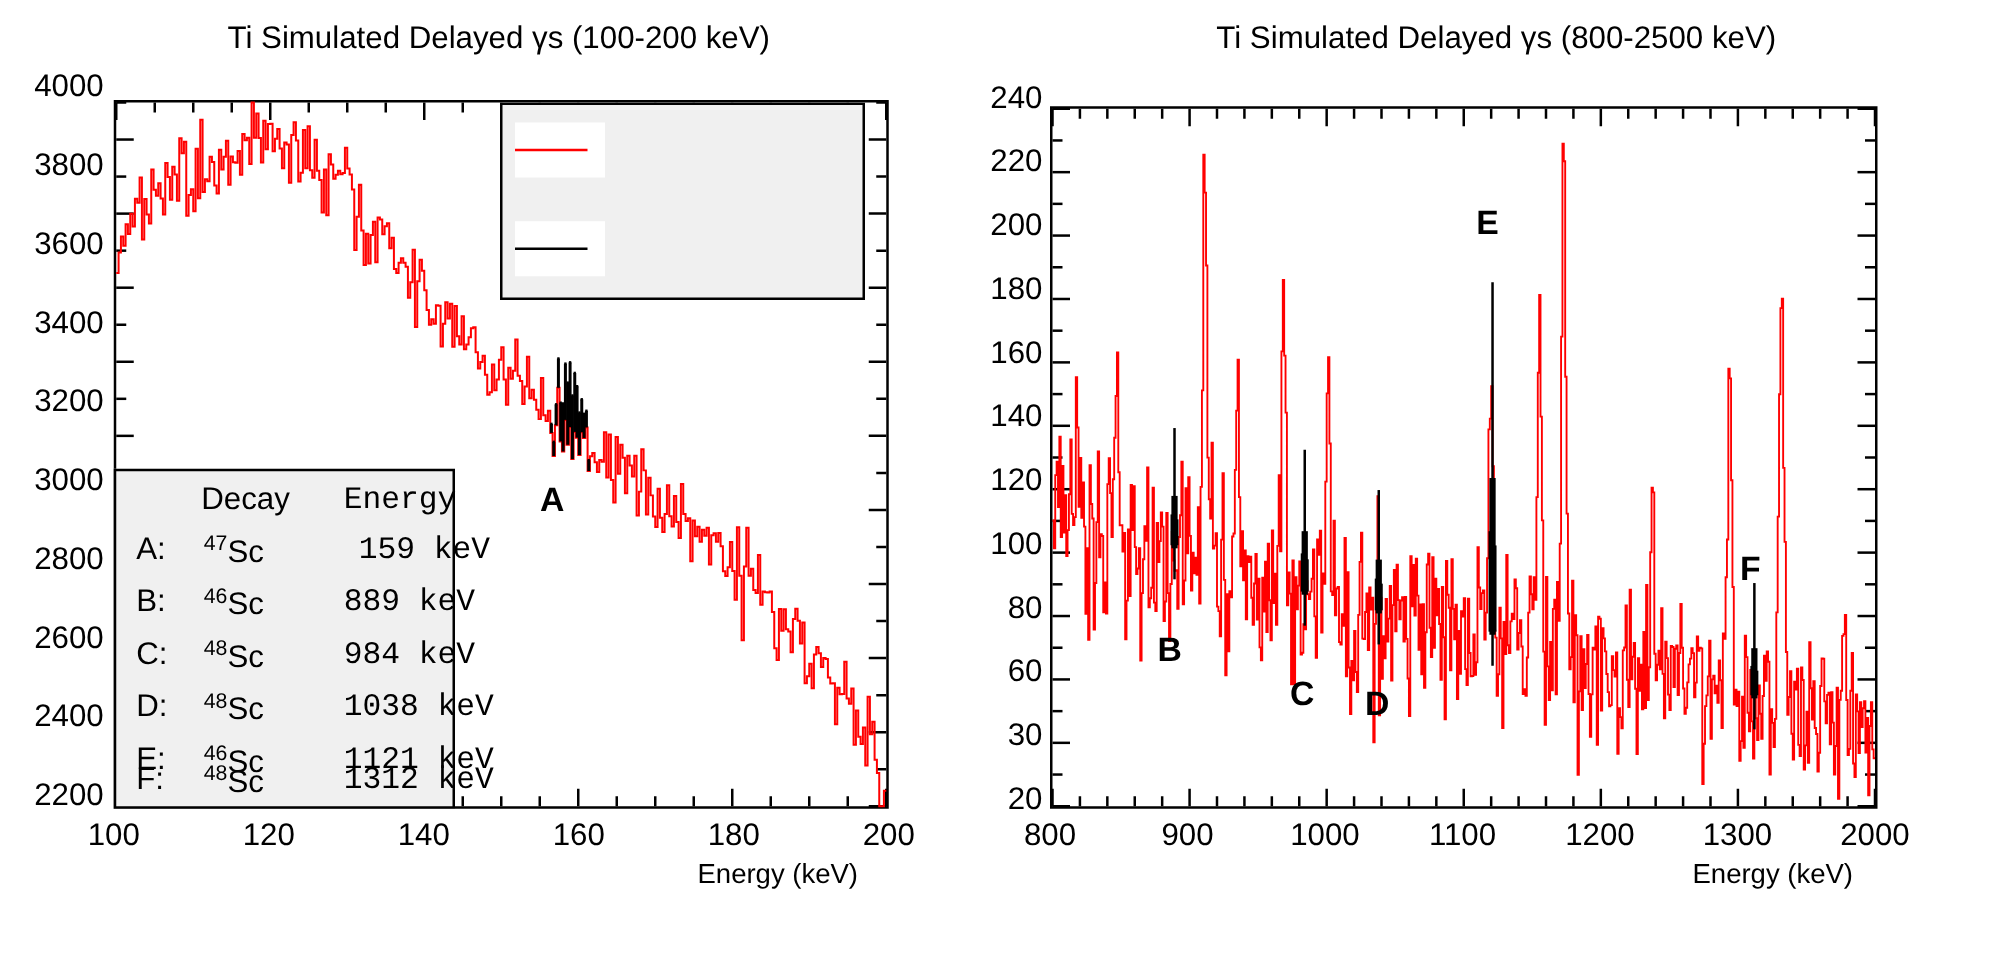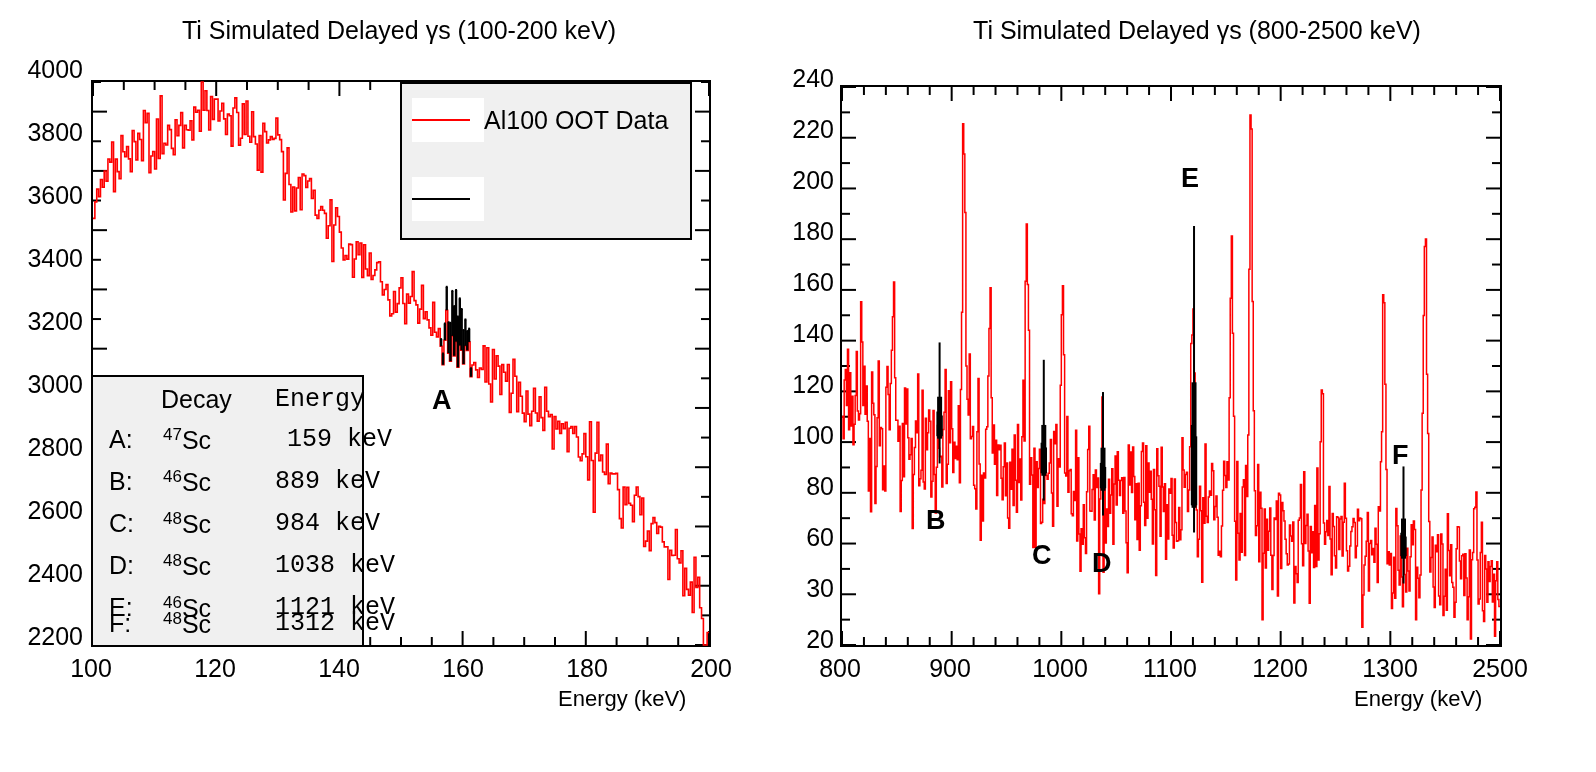--- a/index.html
+++ b/index.html
@@ -181,21 +181,20 @@
 
     <div class="axistitle" style="left:558px;top:686px;">Energy (keV)</div>
 
     <div class="peaklabel" style="left:432px;top:385px;">A</div>
 
     <div class="legend" style="left:400px;top:82px;width:292px;height:158px;">
       <div class="legend-row" style="left:10px;top:14px;">
         <span class="legend-swatch-wrap">
           <span class="legend-swatch" id="lsw0" style="background:#ff0000;"></span>
         </span>
-        <span class="legend-text">Al100 OOT Data</span>
       </div>
       <div class="legend-row" style="left:10px;top:93px;">
         <span class="legend-swatch-wrap">
           <span class="legend-swatch" id="lsw1" style="background:#000000;"></span>
         </span>
       </div>
     </div>
 
     <div class="infobox" style="left:91px;top:375px;width:273px;height:272px;">
       <div class="info-grid">
@@ -383,21 +382,21 @@
     <div class="ticklabel ylab" style="left:-58px;top:166px;width:94px;">200</div>
     <div class="ticklabel ylab" style="left:-58px;top:115px;width:94px;">220</div>
     <div class="ticklabel ylab" style="left:-58px;top:64px;width:94px;">240</div>
 
     <div class="ticklabel xlab" style="left:2px;top:654px;width:80px;">800</div>
     <div class="ticklabel xlab" style="left:112px;top:654px;width:80px;">900</div>
     <div class="ticklabel xlab" style="left:222px;top:654px;width:80px;">1000</div>
     <div class="ticklabel xlab" style="left:332px;top:654px;width:80px;">1100</div>
     <div class="ticklabel xlab" style="left:442px;top:654px;width:80px;">1200</div>
     <div class="ticklabel xlab" style="left:552px;top:654px;width:80px;">1300</div>
-    <div class="ticklabel xlab" style="left:662px;top:654px;width:80px;">2500</div>
+    <div class="ticklabel xlab" style="left:662px;top:654px;width:80px;">2000</div>
 
     <div class="axistitle" style="left:556px;top:686px;">Energy (keV)</div>
 
     <div class="peaklabel" style="left:128px;top:505px;">B</div>
     <div class="peaklabel" style="left:234px;top:540px;">C</div>
     <div class="peaklabel" style="left:294px;top:548px;">D</div>
     <div class="peaklabel" style="left:383px;top:163px;">E</div>
     <div class="peaklabel" style="left:594px;top:440px;">F</div>
   </div>
 

